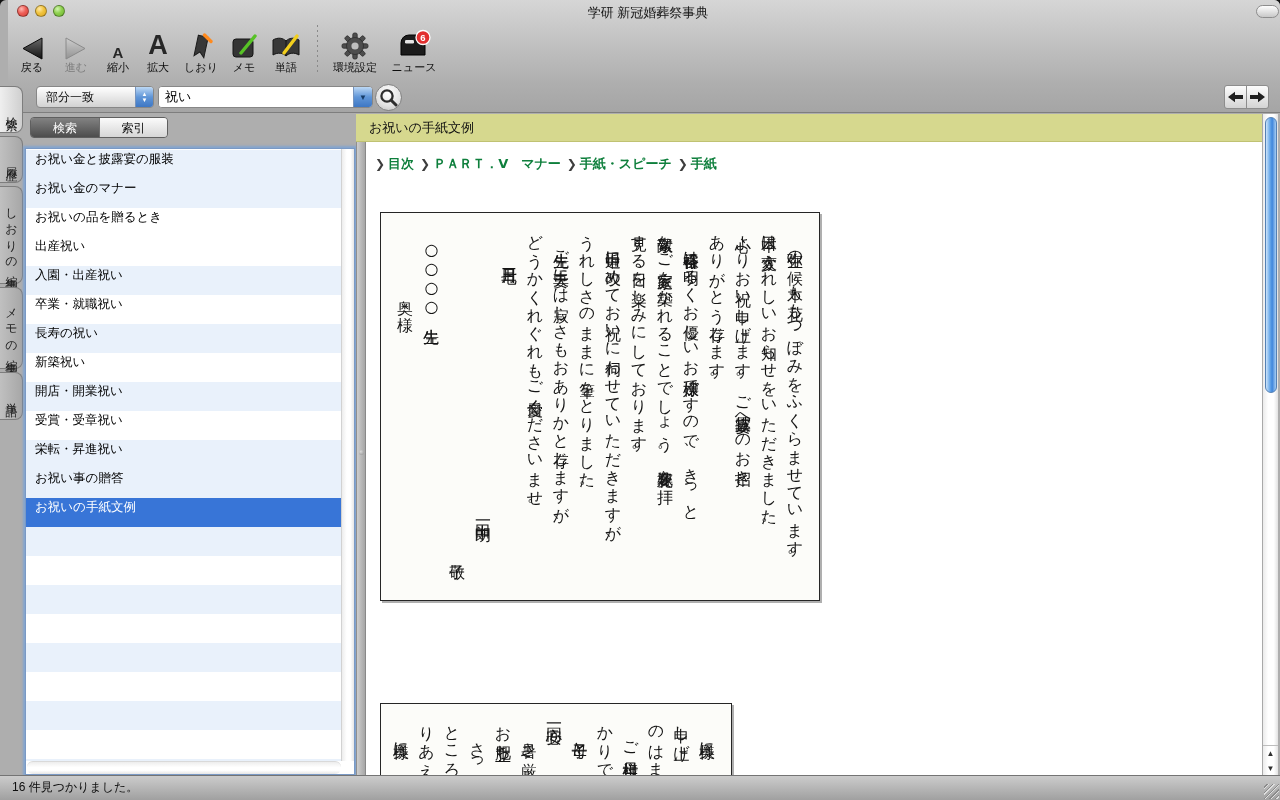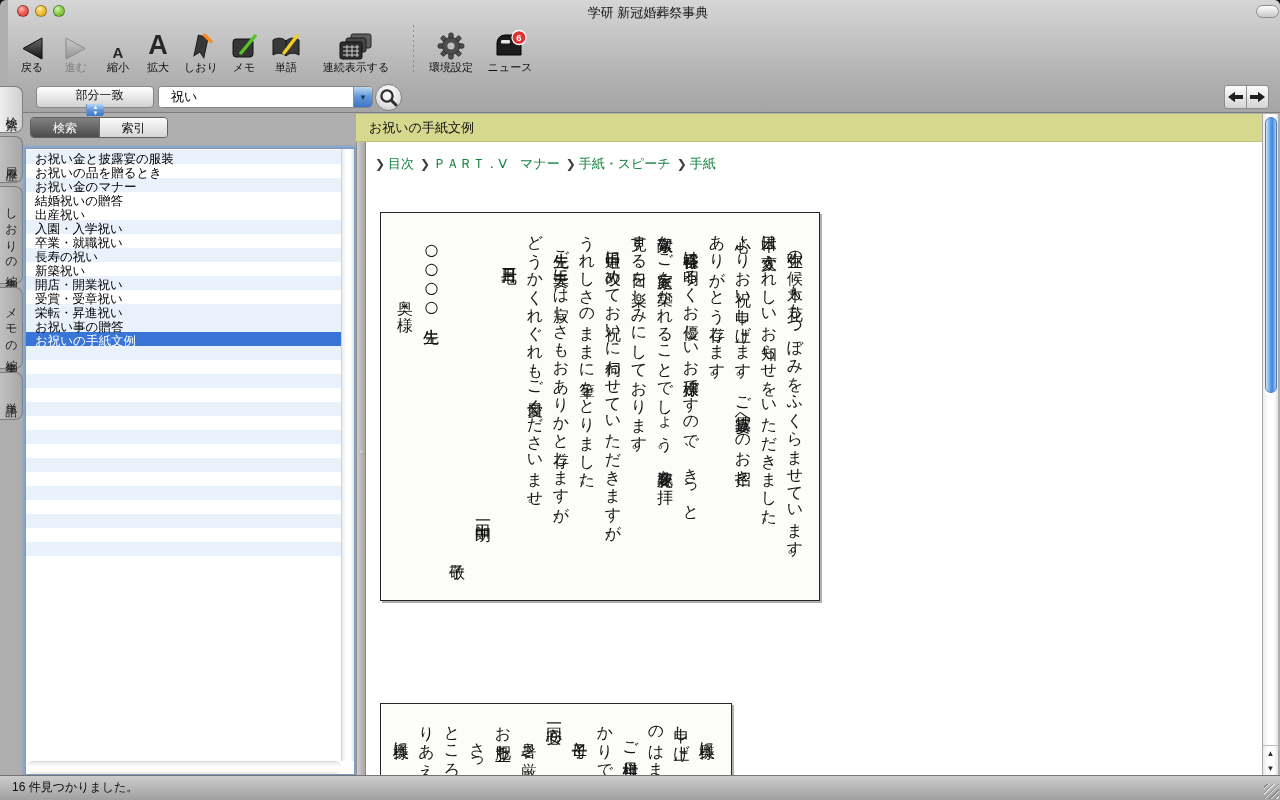--- a/index.html
+++ b/index.html
@@ -30,29 +30,29 @@
   .ticon { height:34px; display:flex; align-items:flex-end; justify-content:center; }
   .tlabel { font-size:11px; line-height:13px; color:#0e0e0e; white-space:nowrap; }
   .tbtn.dis .tlabel { color:#7b7b7b; }
   .aico { font-weight:bold; color:#272727; font-family:"Liberation Sans",sans-serif; }
   .tsep { width:1px; height:48px; margin:3px 6px 0 9px;
           background:repeating-linear-gradient(180deg,#898989 0 2px,transparent 2px 5px); }
 
   
   .popup { position:absolute; left:28px; top:86px; width:118px; height:22px;
            background:linear-gradient(180deg,#ffffff,#e6e6e6 55%,#d2d2d2);
-           border:1px solid #878787; border-radius:4px; display:flex; align-items:center;flex-direction:column; }
+           border:1px solid #878787; border-radius:4px; display:flex; align-items:center; }
   .popup-label { flex:1; padding-left:9px; font-size:12px; color:#0c0c0c; }
   .stepper { width:18px; height:20px; border-radius:0 3px 3px 0; border-left:1px solid #7593bd;
              background:linear-gradient(180deg,#bcd8f5,#6096d8 50%,#3e77c4);
              display:flex; flex-direction:column; align-items:center; justify-content:center;
              color:#fff; font-size:6px; line-height:6px; }
   .combo { position:absolute; left:150px; top:86px; width:215px; height:22px;
            border:1px solid #878787; border-radius:4px; background:#fff; display:flex; overflow:hidden; }
-  .combo input { flex:1; border:none; outline:none; font-size:13px; padding-left:12px;
+  .combo input { flex:1; border:none; outline:none; font-size:13px; padding-left:6px;
                  color:#000; background:#fff; font-family:inherit; }
   .combo-btn { width:19px; background:linear-gradient(180deg,#bcd8f5,#6096d8 50%,#3e77c4);
                border-left:1px solid #7593bd; display:flex; align-items:center; justify-content:center;
                color:#173c68; font-size:8px; }
   .magbtn { position:absolute; left:367px; top:84px; width:27px; height:27px; border-radius:50%;
             background:radial-gradient(circle at 50% 32%,#ffffff,#e2e2e2 60%,#bdbdbd);
             border:1px solid #828282; display:flex; align-items:center; justify-content:center; }
   .navbtns { position:absolute; left:1216px; top:85px; display:flex; }
   .navbtn { width:23px; height:24px; background:linear-gradient(180deg,#fcfcfc,#d4d4d4);
             border:1px solid #8d8d8d; display:flex; align-items:center; justify-content:center; }
@@ -71,21 +71,21 @@
             border:1px solid #5f5f5f; border-radius:4px; overflow:hidden; }
   .seg { width:68px; text-align:center; font-size:12px; line-height:20px; }
   .seg.sel   { background:linear-gradient(180deg,#828282,#4d4d4d); color:#fff; }
   .seg.unsel { background:linear-gradient(180deg,#fbfbfb,#d6d6d6); color:#0f0f0f;
                border-left:1px solid #6e6e6e; }
 
   
   .list { position:absolute; left:25px; top:148px; width:330px; height:627px; background:#fff;
           border:1px solid #7a99c4; box-shadow:0 0 2px 2.5px rgba(116,160,217,.75); }
   .rows { position:absolute; left:0; top:1px; right:13px; bottom:13px; overflow:hidden; }
-  .row { height:14px; line-height:19.1px; font-size:12.5px; padding-left:9px;
+  .row { height:29px; line-height:19.1px; font-size:12.5px; padding-left:9px;
          white-space:nowrap; color:#000; }
   .row.stripe { background:var(--color-stripe); }
   .row.selected { background:var(--color-highlight); color:#fff; }
   .vtrack { position:absolute; right:0; top:0; bottom:13px; width:13px;
             background:linear-gradient(90deg,#ededed,#ffffff 40%,#ffffff 70%,#e6e6e6);
             border-left:1px solid #d2d2d2; }
   .htrack { position:absolute; left:1px; bottom:0; right:13px; height:13px; border-radius:6px;
             background:linear-gradient(180deg,#ededed,#ffffff 45%,#ffffff 70%,#e6e6e6);
             border-top:1px solid #d9d9d9; }
 
@@ -98,21 +98,21 @@
 
   
   .cheader { position:absolute; left:356px; top:114px; width:906px; height:28px;
              background:var(--color-header_bg); border-bottom:1px solid #c0c272;
              font-size:13px; line-height:27px; padding-left:13px; color:#101010; }
   .content { position:absolute; left:366px; top:142px; width:896px; height:633px;
              background:#fff; overflow:hidden; }
   .breadcrumb { position:absolute; left:3px; top:13px; display:flex; align-items:center;
                 font-size:13px; }
   .crumb-sep { color:#3d3d3d; font-weight:bold; font-size:12px; margin:0 3px 0 6px; }
-  .crumb { color:var(--color-link_green); text-decoration:none; cursor:pointer; }
+  .crumb { color:var(--color-link_green); text-decoration:none; cursor:pointer;font-weight:bold; }
   .heading { position:absolute; left:4px; top:39px; font-size:13.5px; font-weight:bold; color:#000; }
 
   .letter { position:absolute; background:#fcfcf9; border:1px solid #262626;
             box-shadow:2px 2px 0 rgba(110,110,110,.55);
             display:flex; flex-direction:row-reverse; justify-content:flex-start;
             padding:11px 11px; overflow:hidden;
             font-family:"DejaVu Serif","Liberation Serif",serif; font-size:16px; color:#151515; }
   .letter1 { left:14px; top:70px; width:440px; height:389px; }
   .letter2 { left:14px; top:561px; width:352px; height:150px; }
   .lcol { writing-mode:vertical-rl; white-space:nowrap; overflow:hidden; }
@@ -211,34 +211,20 @@
       <div class="tbtn" style="width:44px">
         <div class="ticon">
           <svg width="32" height="29">
               <path d="M3 8 C8 5 13 6 16 9 C19 6 24 5 29 8 L29 23 C24 20 19 21 16 24 C13 21 8 20 3 23 Z" fill="#383838" stroke="#141414"></path>
               <path d="M16 9 L16 24" stroke="#141414"></path>
               <path d="M14 21 L27 4" stroke="#f2cf1e" stroke-width="3.4" stroke-linecap="round"></path>
             </svg>
         </div>
         <div class="tlabel">単語</div>
       </div>
-      <div class="tbtn" style="width:96px">
-        <div class="ticon">
-          <svg width="36" height="29">
-              <rect x="13" y="2" width="20" height="14" rx="2" fill="#5e5e5e" stroke="#222"></rect>
-              <rect x="8" y="6" width="20" height="14" rx="2" fill="#474747" stroke="#1d1d1d"></rect>
-              <rect x="2" y="10" width="22" height="17" rx="2" fill="#2e2e2e" stroke="#101010"></rect>
-              <g stroke="#cdcdcd" stroke-width="1">
-                <path d="M5 15 h16 M5 19 h16 M5 23 h16"></path>
-                <path d="M9 13 v12 M14 13 v12 M19 13 v12"></path>
-              </g>
-            </svg>
-        </div>
-        <div class="tlabel">連続表示する</div>
-      </div>
       <div class="tsep"></div>
       <div class="tbtn" style="width:62px">
         <div class="ticon">
           <svg width="32" height="30" viewBox="0 0 32 30">
               <g fill="#4d4d4d" stroke="#2c2c2c" stroke-width="0.8" transform="translate(16,15)">
                 <rect x="-2.2" y="-13" width="4.4" height="26" rx="1.6"></rect>
                 <rect x="-2.2" y="-13" width="4.4" height="26" rx="1.6" transform="rotate(45)"></rect>
                 <rect x="-2.2" y="-13" width="4.4" height="26" rx="1.6" transform="rotate(90)"></rect>
                 <rect x="-2.2" y="-13" width="4.4" height="26" rx="1.6" transform="rotate(135)"></rect>
                 <circle r="8.5"></circle>
@@ -309,25 +295,24 @@
     </div>
 
   <div class="segctl">
     <div class="seg sel">検索</div>
     <div class="seg unsel">索引</div>
   </div>
 
   <div class="list">
     <div class="rows">
         <div class="row stripe">お祝い金と披露宴の服装</div>
+        <div class="row stripe">お祝い金のマナー</div>
         <div class="row">お祝いの品を贈るとき</div>
-        <div class="row stripe">お祝い金のマナー</div>
-        <div class="row">結婚祝いの贈答</div>
         <div class="row">出産祝い</div>
-        <div class="row stripe">入園・入学祝い</div>
+        <div class="row stripe">入園・出産祝い</div>
         <div class="row">卒業・就職祝い</div>
         <div class="row stripe">長寿の祝い</div>
         <div class="row">新築祝い</div>
         <div class="row stripe">開店・開業祝い</div>
         <div class="row">受賞・受章祝い</div>
         <div class="row stripe">栄転・昇進祝い</div>
         <div class="row stripe">お祝い事の贈答</div>
         <div class="row selected">お祝いの手紙文例</div>
         <div class="row stripe"></div>
         <div class="row"></div>

